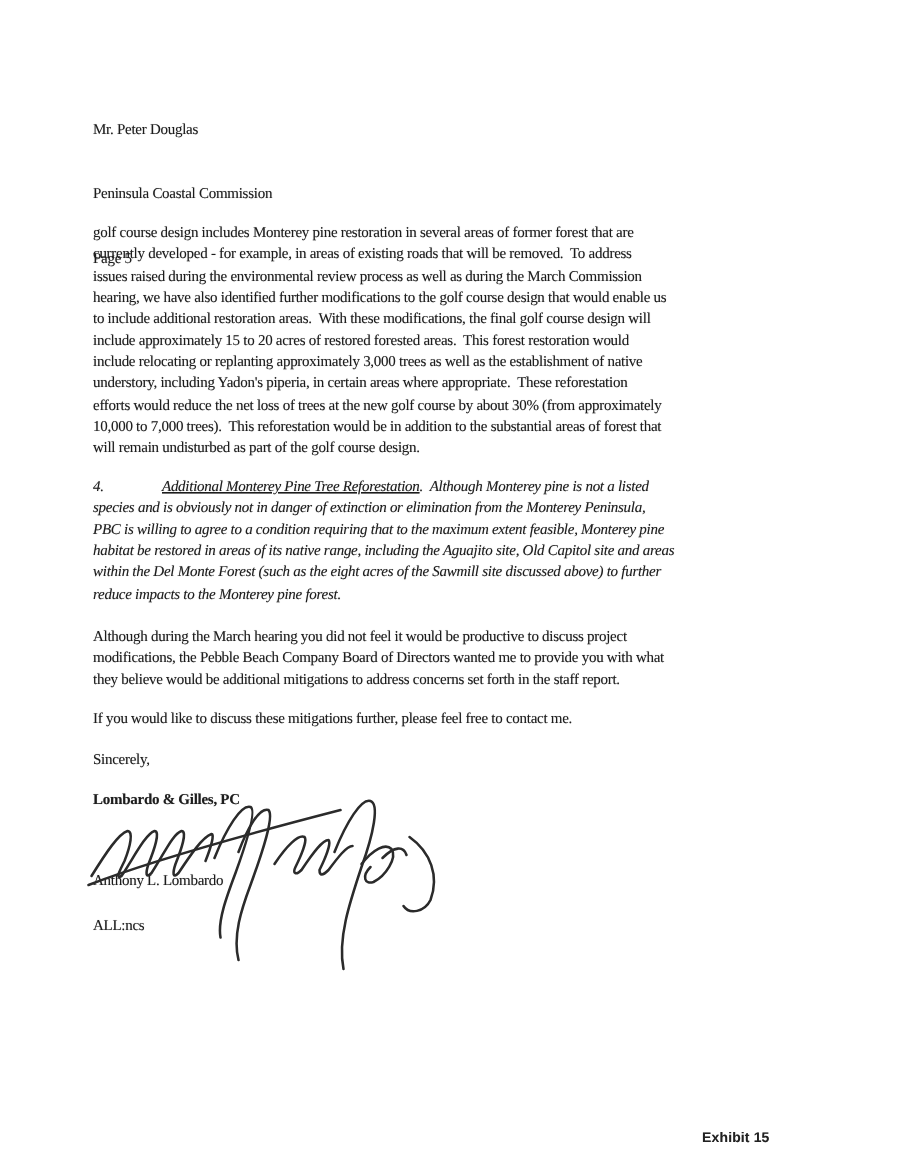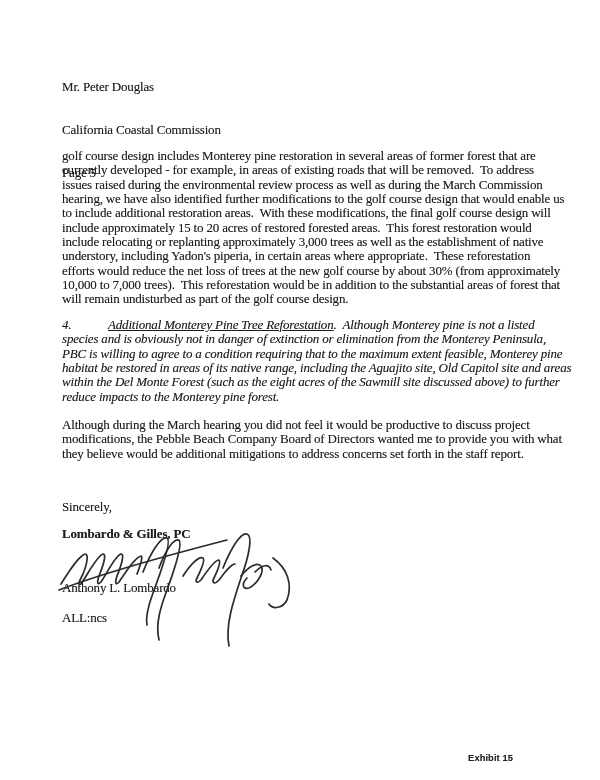--- a/index.html
+++ b/index.html
@@ -12,21 +12,21 @@
     width: 600px;
     height: 780px;
     background: #ffffff;
     overflow: hidden;
     font-family: "Liberation Serif", "DejaVu Serif", serif;
     color: #1d1d1d;
   }
   .doc-text {
     position: absolute;
     left: 62px;
-    font-size: 13px;
+    font-size: 10px;
     line-height: 14.35px;
     letter-spacing: -0.18px;
     white-space: pre;
     color: #1d1d1d;
     text-shadow: 0 0 0.5px rgba(40,40,40,0.45);
   }
   .para-num {
     display: inline-block;
     width: 46px;
   }
@@ -64,21 +64,21 @@
     text-shadow: 0 0 0.4px rgba(40,40,40,0.4);
   }
 </style>
 </head>
 <body>
 
 <div class="page">
 
   <div class="doc-text" style="top: 51px;">
     <div>Mr. Peter Douglas</div>
-    <div>California Coastal Commission</div>
+    <div>Peninsula Coastal Commission</div>
     <div>Page 5</div>
   </div>
 
   <div class="doc-text" style="top: 149px;">golf course design includes Monterey pine restoration in several areas of former forest that are
 currently developed - for example, in areas of existing roads that will be removed.  To address
 issues raised during the environmental review process as well as during the March Commission
 hearing, we have also identified further modifications to the golf course design that would enable us
 to include additional restoration areas.  With these modifications, the final golf course design will
 include approximately 15 to 20 acres of restored forested areas.  This forest restoration would
 include relocating or replanting approximately 3,000 trees as well as the establishment of native
@@ -91,20 +91,21 @@
 species and is obviously not in danger of extinction or elimination from the Monterey Peninsula,
 PBC is willing to agree to a condition requiring that to the maximum extent feasible, Monterey pine
 habitat be restored in areas of its native range, including the Aguajito site, Old Capitol site and areas
 within the Del Monte Forest (such as the eight acres of the Sawmill site discussed above) to further
 reduce impacts to the Monterey pine forest.</span></div>
 
   <div class="doc-text" style="top: 418px;">Although during the March hearing you did not feel it would be productive to discuss project
 modifications, the Pebble Beach Company Board of Directors wanted me to provide you with what
 they believe would be additional mitigations to address concerns set forth in the staff report.</div>
 
+  <div class="doc-text" style="top: 473px;">If you would like to discuss these mitigations further, please feel free to contact me.</div>
 
   <div class="doc-text" style="top: 500px;">Sincerely,</div>
 
   <div class="doc-text firm-line" style="top: 527px;">Lombardo &amp; Gilles, PC</div>
 
   <div class="signature-wrap">
     <svg viewBox="0 0 260 125" xmlns="http://www.w3.org/2000/svg">
       <g fill="none" stroke="#2b2b2b" stroke-width="1.7" stroke-linecap="round" stroke-linejoin="round">
 
         <path d="M4,62 C40,48 110,28 172,12"></path>

